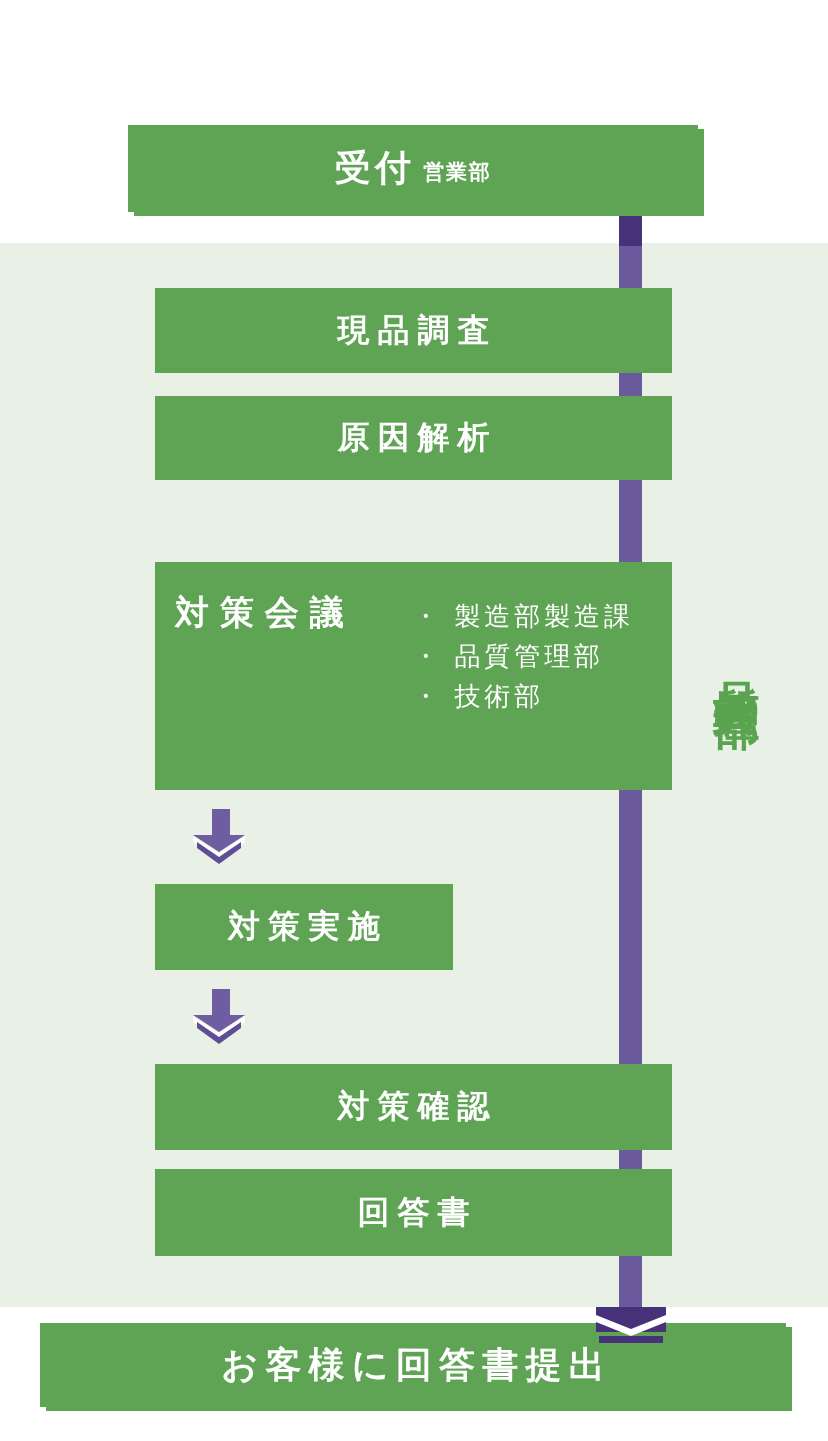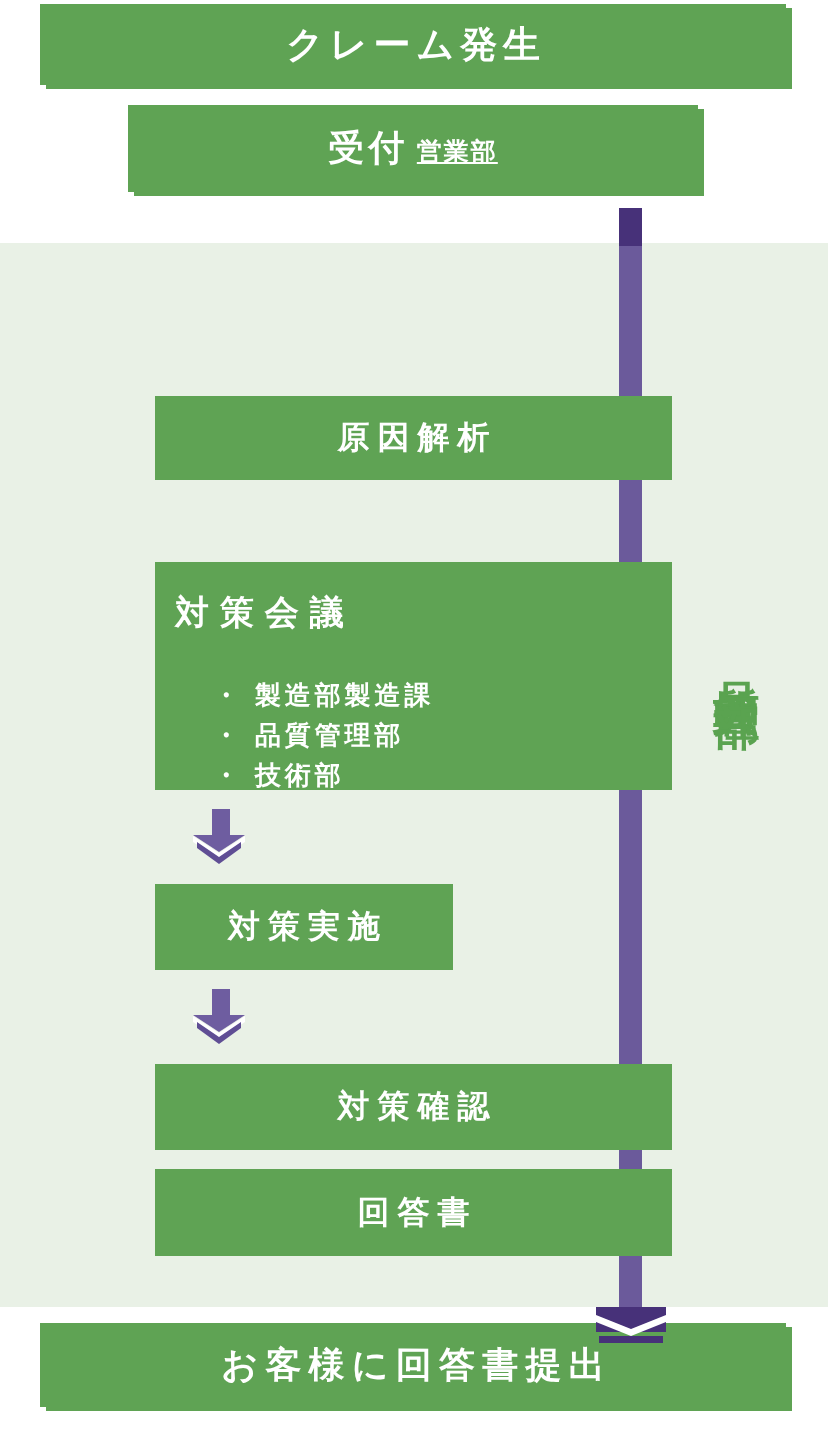--- a/index.html
+++ b/index.html
@@ -40,49 +40,48 @@
     justify-content: center;
     z-index: 2;
     font-weight: bold;
   }
   .banner-top {
     left: 40px; top: 4px; width: 746px; height: 81px;
     font-size: 37px; letter-spacing: 0.16em; text-indent: 0.16em;
     box-shadow: 6px 4px 0 #5fa354;
   }
   .reception {
-    left: 128px; top: 105px; width: 570px; height: 87px;
+    left: 128px; top: 125px; width: 570px; height: 87px;
     box-shadow: 6px 4px 0 #5fa354;
     text-align: right;
   }
   .reception .big { font-size: 36px; letter-spacing: 0.12em; }
-  .reception .small { font-size: 25px; letter-spacing: 0.08em; margin-left: 8px; padding-top: 6px; text-decoration: underline; }
+  .reception .small { font-size: 21px; letter-spacing: 0.08em; margin-left: 8px; padding-top: 6px; }
   .step {
     left: 155px; width: 517px; height: 85px;
     font-size: 32px; letter-spacing: 0.25em; text-indent: 0.25em;
   }
   .step-inspection { top: 288px; }
   .step-cause { top: 396px; height: 84px; }
   .meeting {
     left: 155px; top: 562px; width: 517px; height: 228px;
-    flex-direction: column;
+    flex-direction: row;
     align-items: flex-start;
     justify-content: flex-start;
     padding: 30px 0 0 0;
     box-sizing: border-box;
-    gap: 28px;
   }
   .meeting-title {
     margin-left: 20px;
     font-size: 34px; font-weight: bold; letter-spacing: 0.32em;
     line-height: 1.2;
   }
   .meeting-members {
-    margin: 14px 0 0 58px;
-    font-weight: bold;
+    margin: 4px 0 0 58px;
+    font-weight: normal;
   }
   .meeting-member {
     font-size: 26px; letter-spacing: 0.15em;
     line-height: 40px;
     white-space: nowrap;
   }
   .meeting-member .bullet { margin-right: 12px; }
   .step-impl { top: 884px; width: 298px; height: 86px; }
   .step-check { top: 1064px; height: 86px; }
   .step-report { top: 1169px; height: 87px; text-align: right; }
@@ -119,29 +118,29 @@
 </style>
 </head>
 <body>
 
 <div class="canvas">
 
   <div class="band"></div>
 
   <div class="vline"></div>
 
-  <div class="gbox banner-top">
-    <span>クレーム発生</span>
-  </div>
 
   <div class="gbox reception">
     <span class="big">受付</span>
     <span class="small">営業部</span>
   </div>
 
+  <div class="gbox step step-inspection">
+    <span>現品調査</span>
+  </div>
 
   <div class="gbox step step-cause">
     <span>原因解析</span>
   </div>
 
   <div class="gbox meeting">
     <div class="meeting-title">対策会議</div>
     <div class="meeting-members">
       <div class="meeting-member">
         <span class="bullet">・</span><span>製造部製造課</span>

